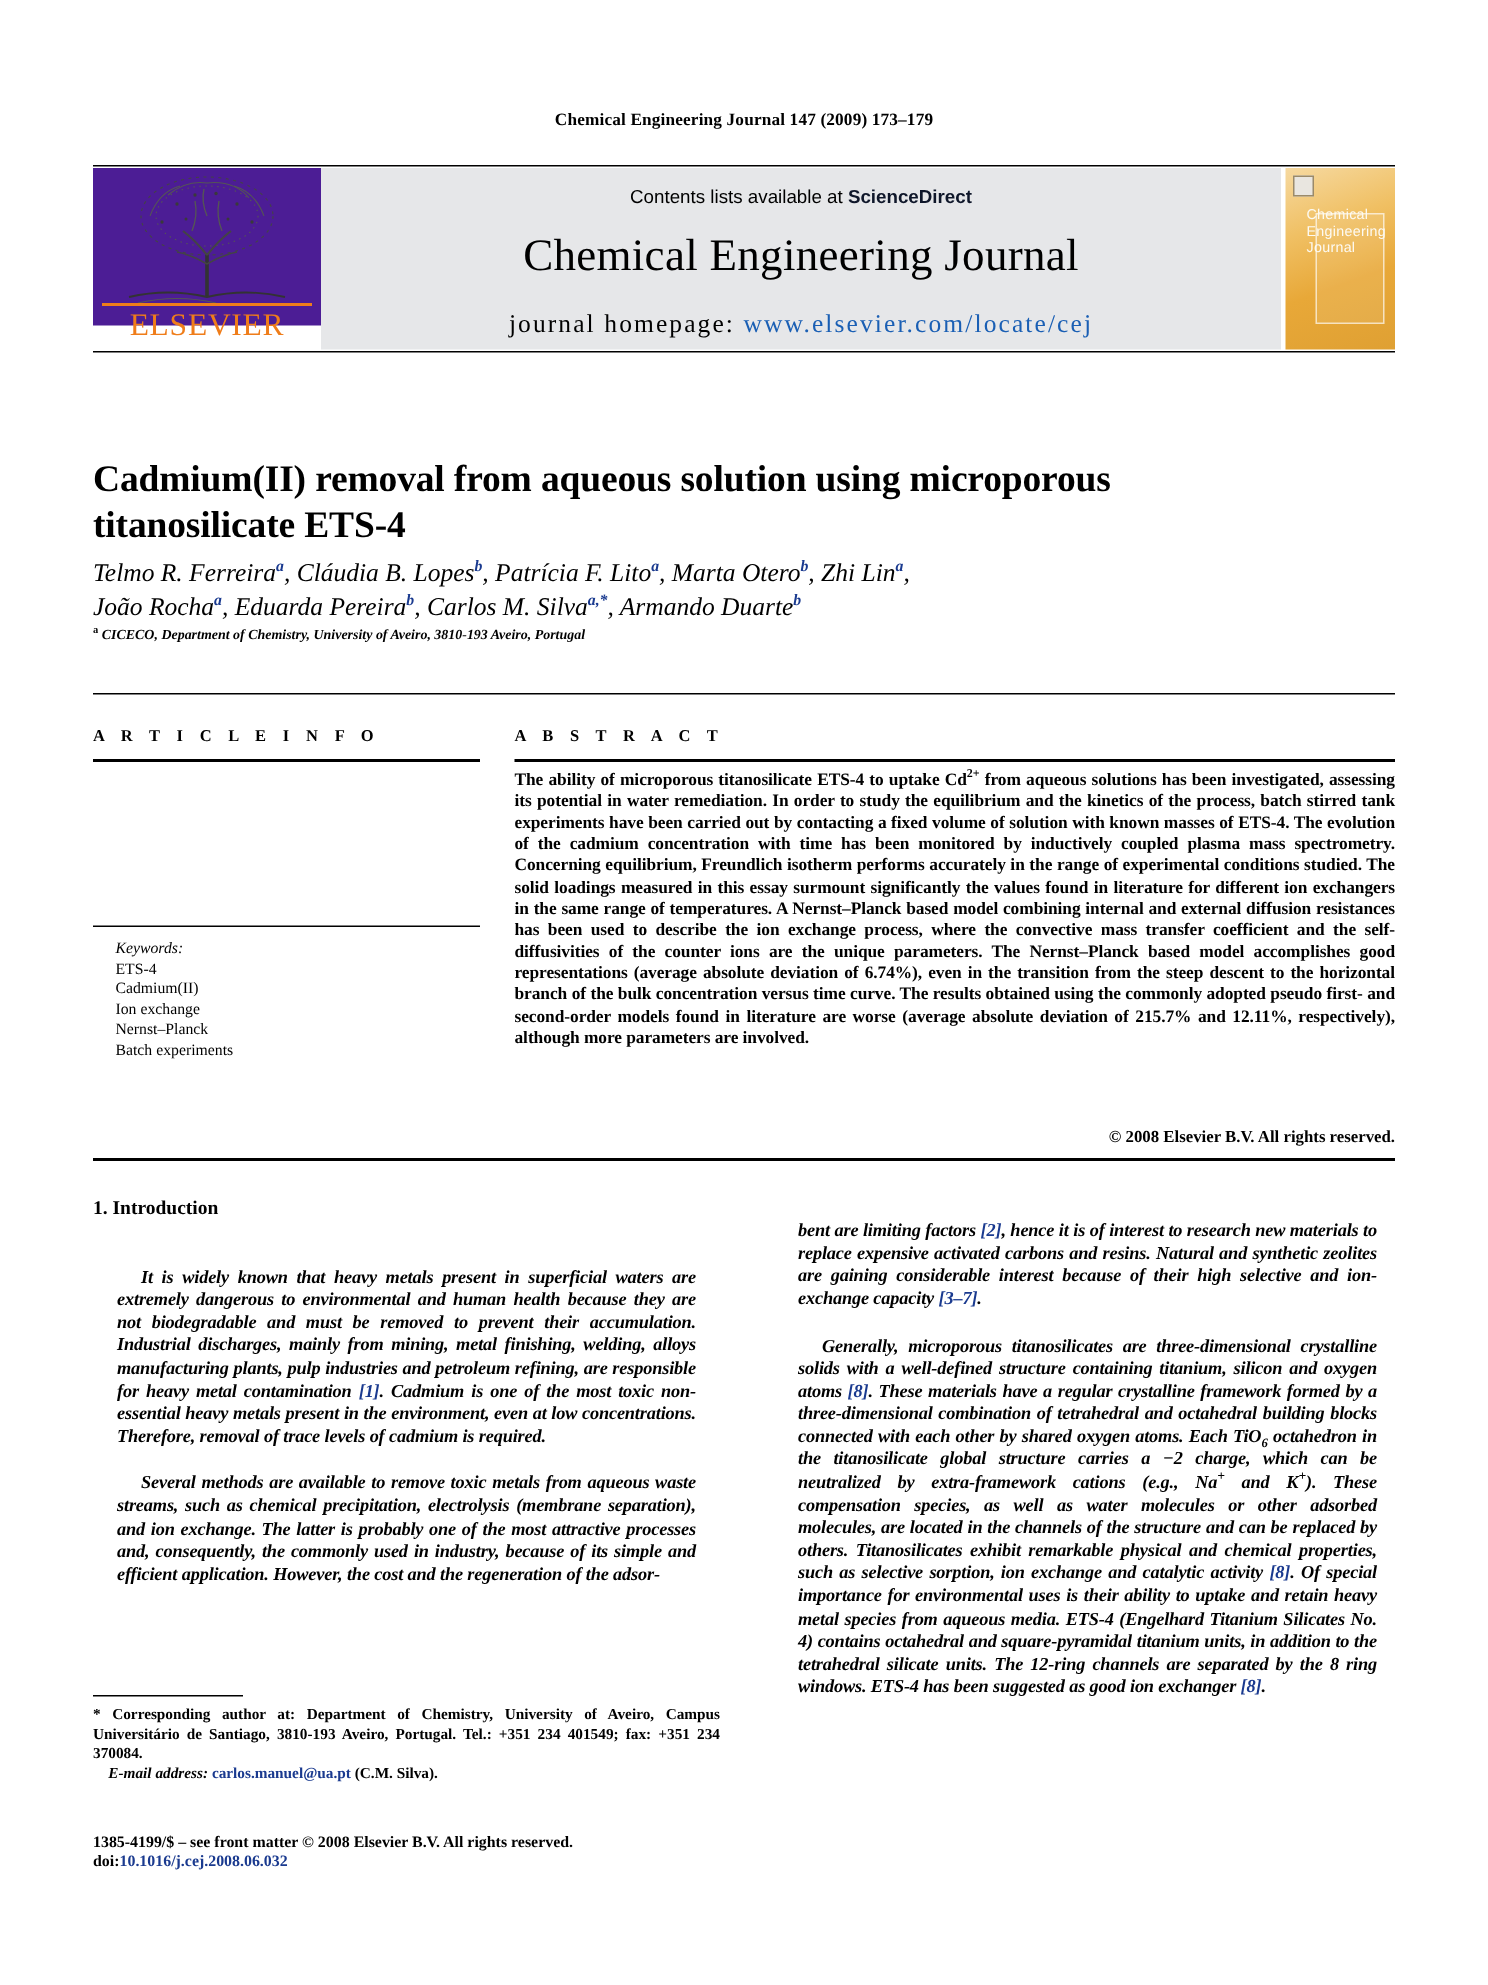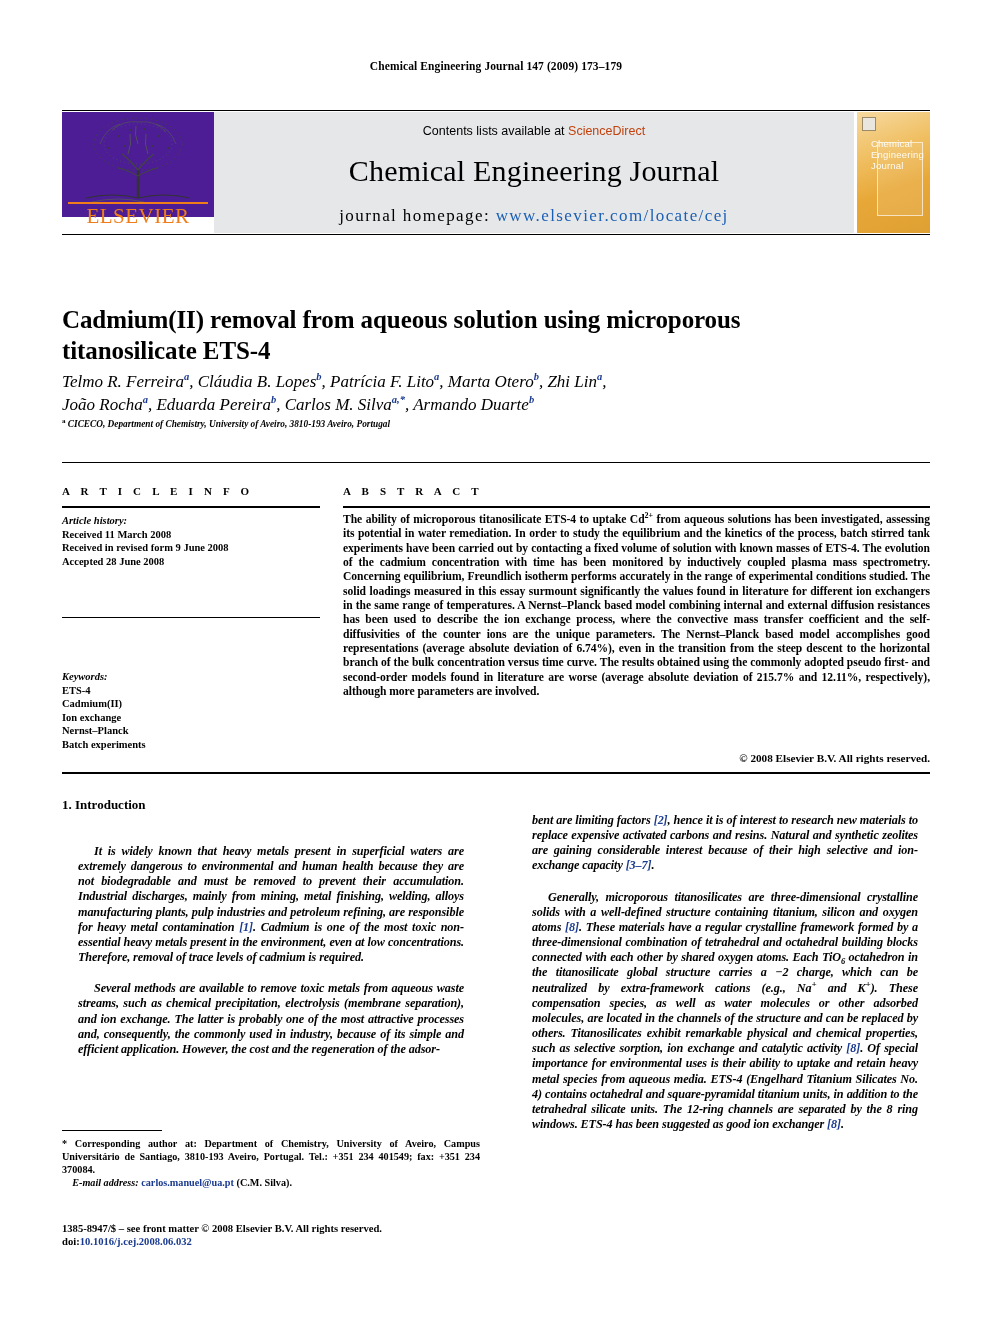--- a/index.html
+++ b/index.html
@@ -18,21 +18,21 @@
   .page {
     position: absolute;
     left: 0; top: 0;
     width: 992px;
     height: 1323px;
   }
 
   
   .running-head {
     position: absolute;
-    left: 0; top: 60px;
+    left: 0; top: 74px;
     width: 992px;
     text-align: center;
     font-size: 11.5px;
     font-weight: bold;
     letter-spacing: .1px;
   }
 
   
   .masthead {
     position: absolute;
@@ -90,21 +90,22 @@
   }
   .contents-line {
     position: absolute;
     left: 0; top: 12px;
     width: 640px;
     text-align: center;
     font-size: 12.5px;
     font-family: "Liberation Sans", sans-serif;
   }
   .contents-line .sd {
-    color: #c2410c;
+    color: #0f172a;
+    font-weight: bold;
   }
   .journal-name {
     position: absolute;
     left: 0; top: 42px;
     width: 640px;
     text-align: center;
     font-size: 30px;
     font-family: "Liberation Serif", serif;
     letter-spacing: .2px;
   }
@@ -218,26 +219,25 @@
     position: absolute;
     left: 62px; top: 514px;
     width: 258px;
     font-size: 10.5px;
     line-height: 13.6px;
     font-weight: bold;
   }
   .info-col .hdr { font-style: italic; }
   .keywords-col {
     position: absolute;
-    left: 62px; top: 626px;
+    left: 77px; top: 626px;
     width: 258px;
     font-size: 10.5px;
     line-height: 13.6px;
-    font-weight: bold;
-    margin-top: 44px;
+    font-weight: normal;
   }
   .keywords-col .hdr { font-style: italic; }
 
   .abstract-col {
     position: absolute;
     left: 343px; top: 513px;
     width: 587px;
     font-size: 11.6px;
     line-height: 14.35px;
     text-align: justify;
@@ -390,26 +390,20 @@
 
   <div class="block-rule rule-top-full"></div>
   <div class="block-rule rule-info-label"></div>
   <div class="block-rule rule-abs-label"></div>
   <div class="block-rule rule-keywords"></div>
   <div class="block-rule rule-bottom-full"></div>
 
   <div class="section-label label-info">A R T I C L E   I N F O</div>
   <div class="section-label label-abstract">A B S T R A C T</div>
 
-  <div class="info-col">
-    <div class="hdr">Article history:</div>
-    <div>Received 11 March 2008</div>
-    <div>Received in revised form 9 June 2008</div>
-    <div>Accepted 28 June 2008</div>
-  </div>
 
   <div class="keywords-col">
     <div class="hdr">Keywords:</div>
     <div>ETS-4</div>
     <div>Cadmium(II)</div>
     <div>Ion exchange</div>
     <div>Nernst–Planck</div>
     <div>Batch experiments</div>
   </div>
 
@@ -429,17 +423,17 @@
   </div>
 
   <div class="foot-rule"></div>
   <div class="footnote">
     <span>*  Corresponding author at: Department of Chemistry, University of Aveiro, Campus Universitário de Santiago, 3810-193 Aveiro, Portugal. Tel.: +351 234 401549; fax: +351 234 370084.</span><br>
     &nbsp;&nbsp;&nbsp;&nbsp;<span class="em">E-mail address:</span>
     <span class="mail">carlos.manuel@ua.pt</span><span> (C.M. Silva).</span>
   </div>
 
   <div class="issn-block">
-    <div>1385-8947/$ – see front matter © 2008 Elsevier B.V. All rights reserved.</div>
+    <div>1385-4199/$ – see front matter © 2008 Elsevier B.V. All rights reserved.</div>
     <div><span>doi:</span><span class="doi">10.1016/j.cej.2008.06.032</span></div>
   </div>
 
 </div>
 
 </body></html>

